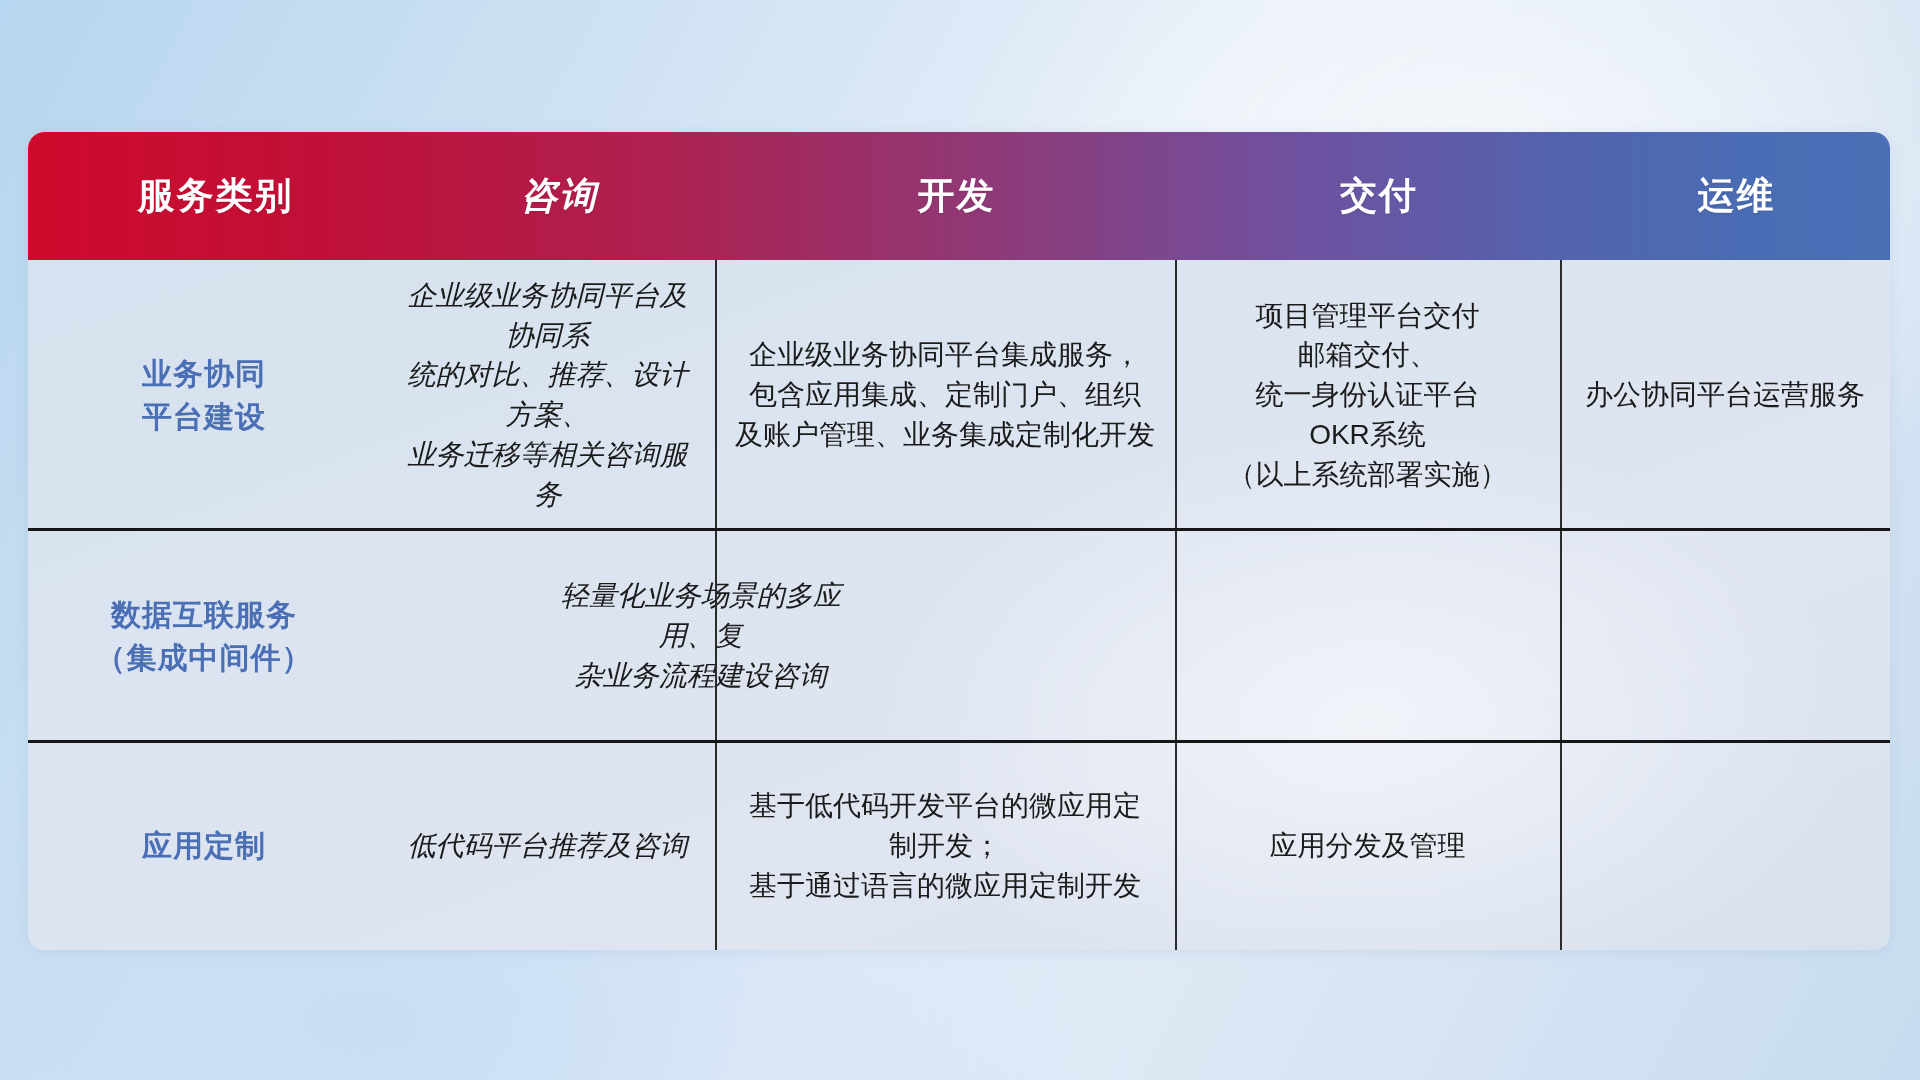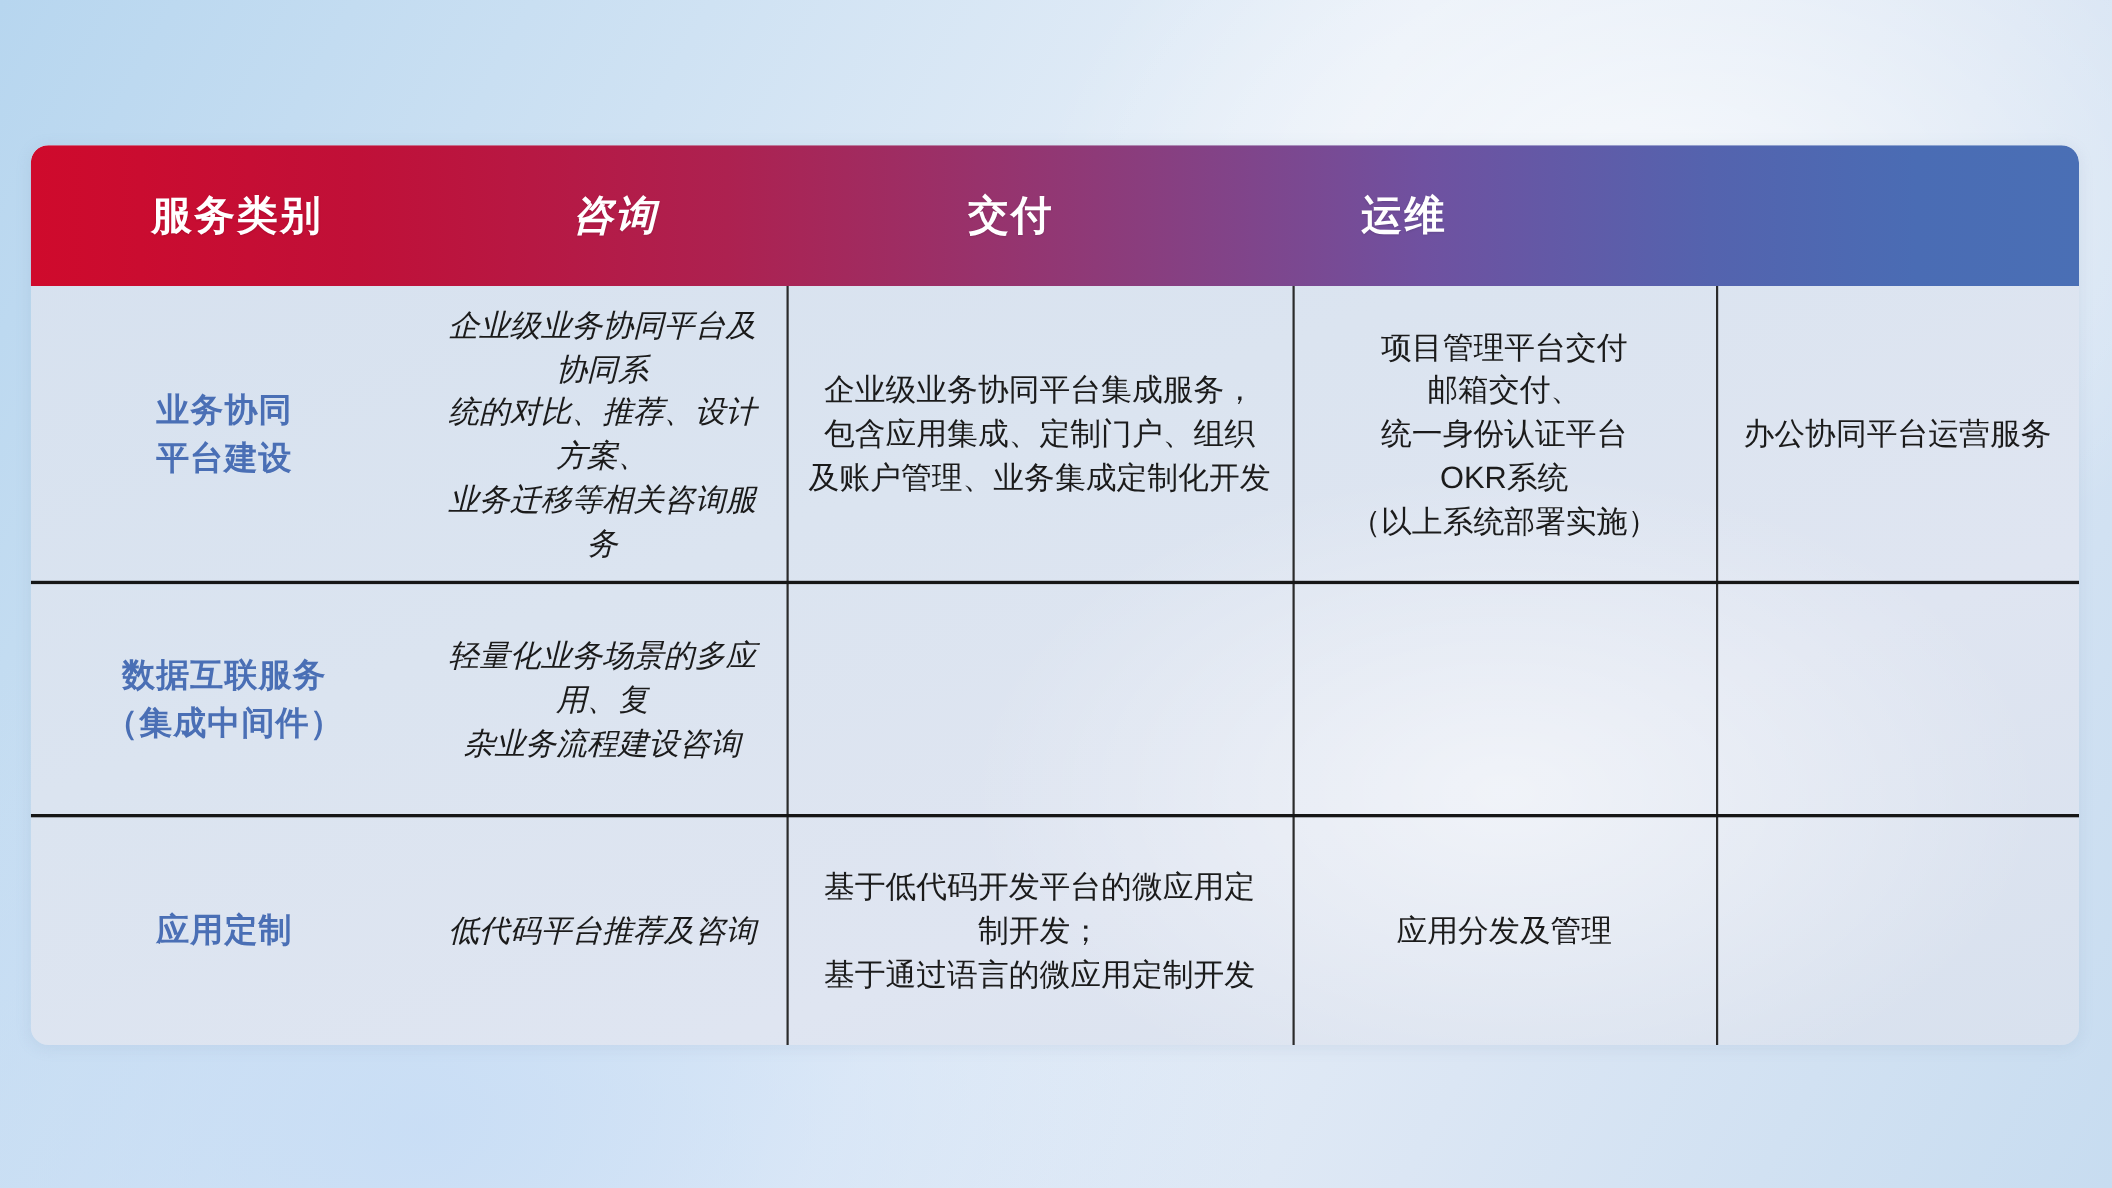--- a/index.html
+++ b/index.html
@@ -47,21 +47,21 @@
     color:#ffffff;
     font-weight:bold;
     font-size:37px;
     letter-spacing:2px;
     text-shadow:0 1px 2px rgba(0,0,0,0.12);
     padding-left:23px;
   }
   .body-rows { position:relative; height:690px; }
   .t-row { display:flex; position:relative; }
   .t-row.r1 { height:270px; }
-  .t-row.r2 { height:212px; }
+  .t-row.r2 { height:212px;justify-content:space-between; }
   .t-row.r3 { height:208px; }
   .t-cell {
     display:flex; align-items:center; justify-content:center;
     padding:6px 18px;
     text-align:center;
   }
   
   .c0 { width:352px; }
   .c1 { width:335px;font-style:italic; }
   .c2 { width:460px; }
@@ -101,20 +101,23 @@
 <body>
 
 <div class="table-wrap">
 
   <div class="header-row">
     <div class="header-cell c0">
       <span>服务类别</span>
     </div>
     <div class="header-cell c1">
       <span>咨询</span>
+    </div>
+    <div class="header-cell c2">
+      <span>开发</span>
     </div>
     <div class="header-cell c3">
       <span>交付</span>
     </div>
     <div class="header-cell c4">
       <span>运维</span>
     </div>
   </div>
 
   <div class="body-rows">

